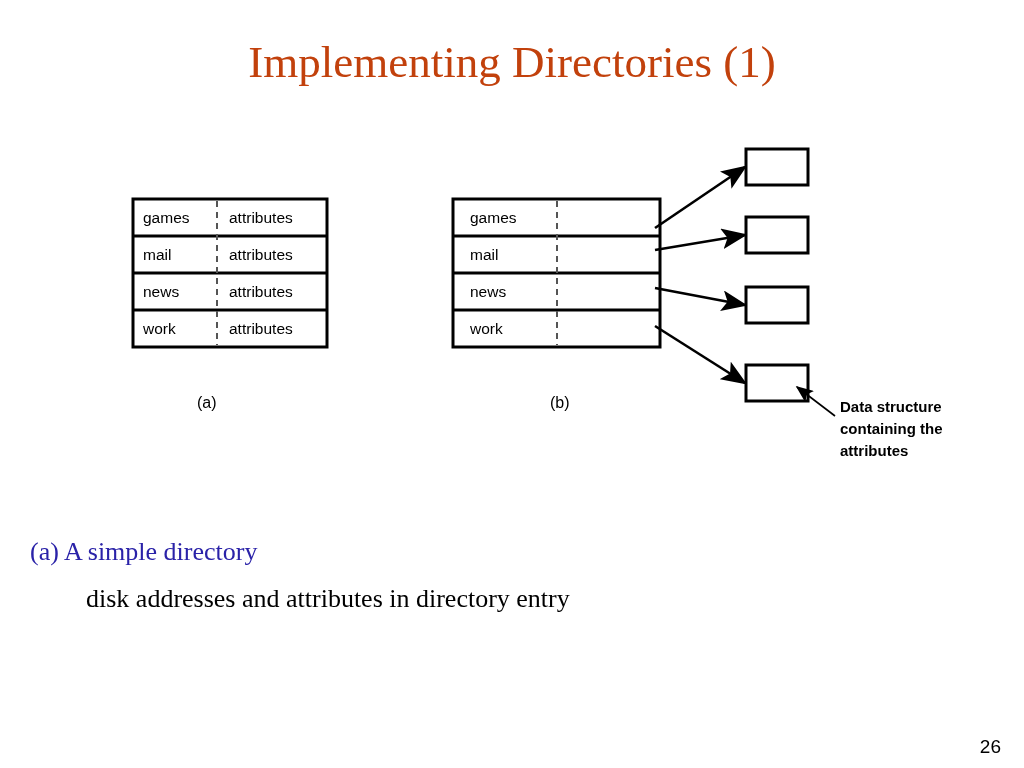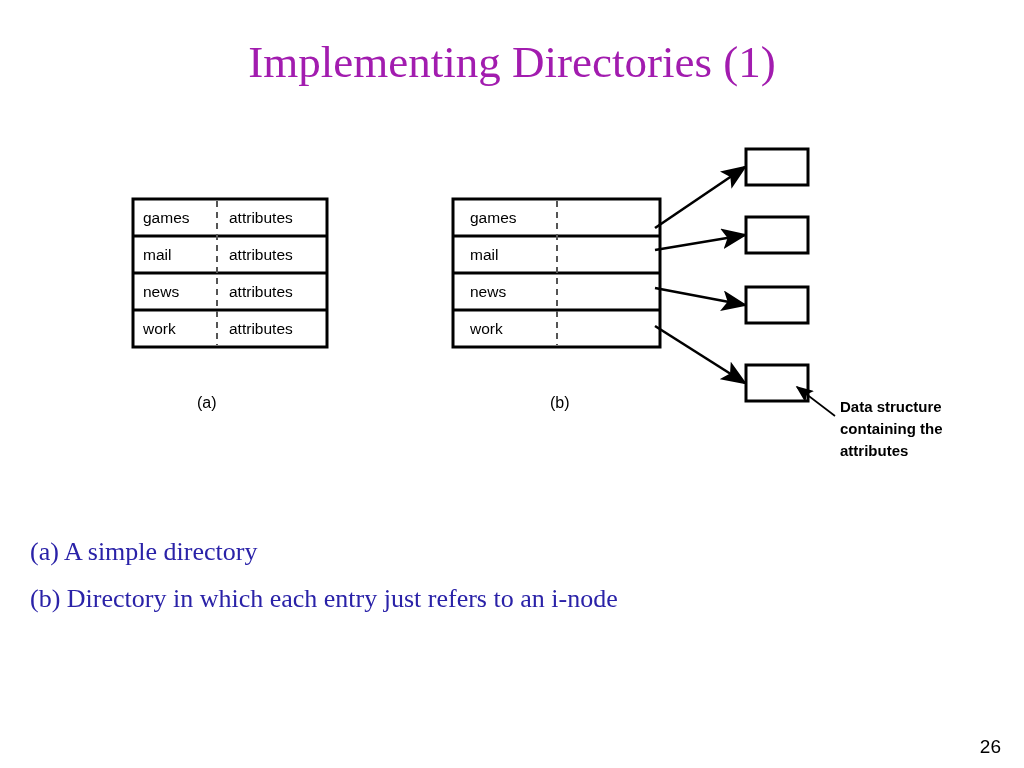--- a/index.html
+++ b/index.html
@@ -16,21 +16,21 @@
     -webkit-font-smoothing: antialiased;
   }
 
   
   .slide-title {
     position: absolute;
     left: 0;
     top: 36px;
     width: 1024px;
     text-align: center;
-    color: #a21caf;
+    color: #c2410c;
     font-family: "Liberation Serif", "DejaVu Serif", serif;
     font-size: 45px;
     line-height: 52px;
     font-weight: normal;
     letter-spacing: 0px;
     white-space: nowrap;
   }
 
   
   .figure {
@@ -205,16 +205,16 @@
     <text class="fig-text-caption" x="840" y="282">Data structure</text>
     <text class="fig-text-caption" x="840" y="304">containing the</text>
     <text class="fig-text-caption" x="840" y="326">attributes</text>
   </g>
 
 </svg>
 </div>
 
 <div class="bullets">
   <div class="bullet-line">(a) A simple directory</div>
-  <div class="bullet-line">(b) Directory in which each entry just refers to an i-node</div>
+  <div class="bullet-line sub">disk addresses and attributes in directory entry</div>
 </div>
 
 <div class="page-number">26</div>
 
 </body></html>

